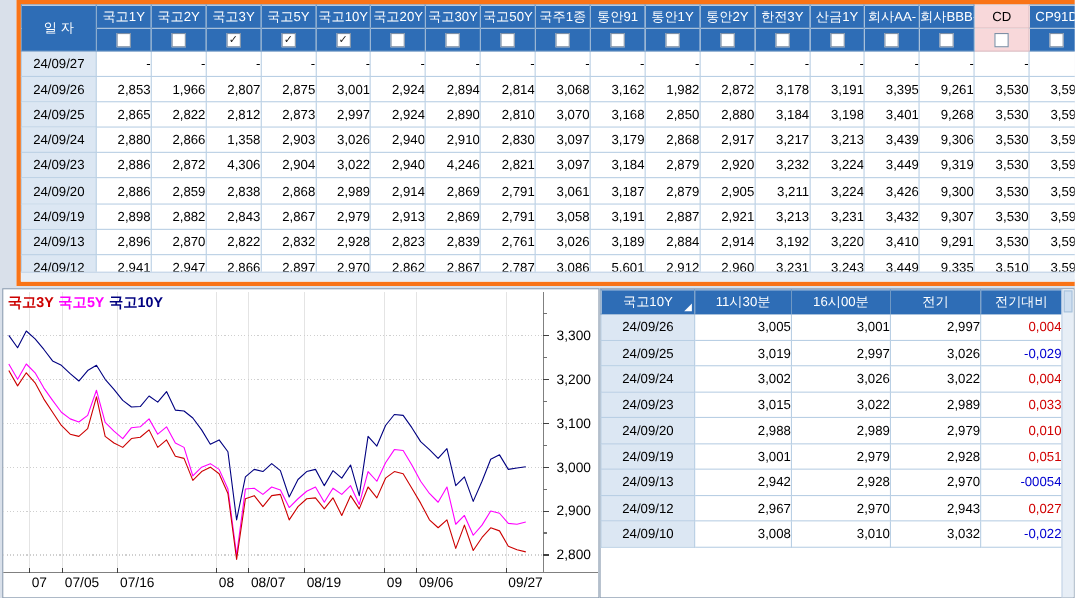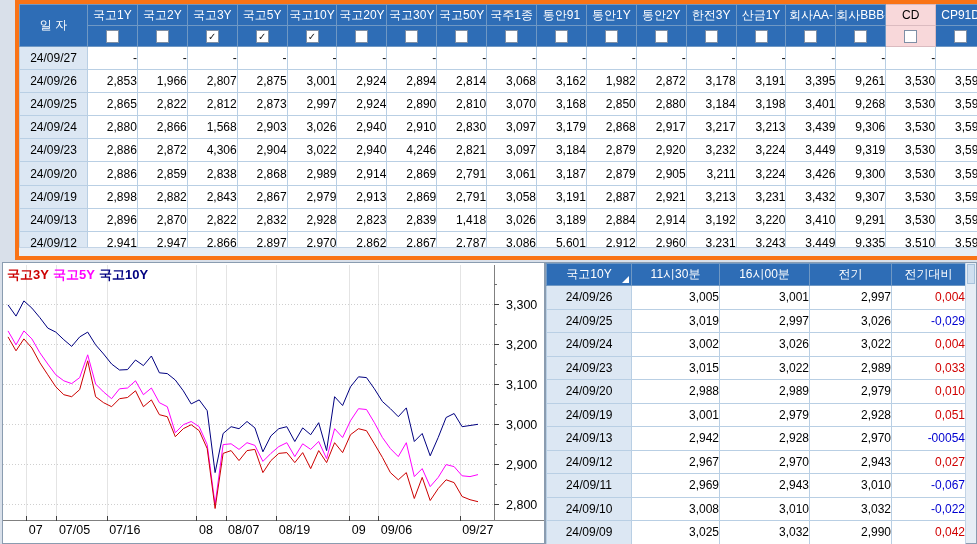--- a/index.html
+++ b/index.html
@@ -168,21 +168,21 @@
             <td class="val">3,198</td>
             <td class="val">3,401</td>
             <td class="val">9,268</td>
             <td class="val">3,530</td>
             <td class="val">3,590</td>
           </tr>
           <tr>
             <td class="date">24/09/24</td>
             <td class="val">2,880</td>
             <td class="val">2,866</td>
-            <td class="val">1,568</td>
+            <td class="val">1,358</td>
             <td class="val">2,903</td>
             <td class="val">3,026</td>
             <td class="val">2,940</td>
             <td class="val">2,910</td>
             <td class="val">2,830</td>
             <td class="val">3,097</td>
             <td class="val">3,179</td>
             <td class="val">2,868</td>
             <td class="val">2,917</td>
             <td class="val">3,217</td>
@@ -257,21 +257,21 @@
           </tr>
           <tr>
             <td class="date">24/09/13</td>
             <td class="val">2,896</td>
             <td class="val">2,870</td>
             <td class="val">2,822</td>
             <td class="val">2,832</td>
             <td class="val">2,928</td>
             <td class="val">2,823</td>
             <td class="val">2,839</td>
-            <td class="val">1,418</td>
+            <td class="val">2,761</td>
             <td class="val">3,026</td>
             <td class="val">3,189</td>
             <td class="val">2,884</td>
             <td class="val">2,914</td>
             <td class="val">3,192</td>
             <td class="val">3,220</td>
             <td class="val">3,410</td>
             <td class="val">9,291</td>
             <td class="val">3,530</td>
             <td class="val">3,590</td>
@@ -438,39 +438,25 @@
             <td class="val chg down">-00054</td>
           </tr>
           <tr>
             <td class="date">24/09/12</td>
             <td class="val">2,967</td>
             <td class="val">2,970</td>
             <td class="val">2,943</td>
             <td class="val chg up">0,027</td>
           </tr>
           <tr>
-            <td class="date">24/09/11</td>
-            <td class="val">2,969</td>
-            <td class="val">2,943</td>
-            <td class="val">3,010</td>
-            <td class="val chg down">-0,067</td>
-          </tr>
-          <tr>
             <td class="date">24/09/10</td>
             <td class="val">3,008</td>
             <td class="val">3,010</td>
             <td class="val">3,032</td>
             <td class="val chg down">-0,022</td>
-          </tr>
-          <tr>
-            <td class="date">24/09/09</td>
-            <td class="val">3,025</td>
-            <td class="val">3,032</td>
-            <td class="val">2,990</td>
-            <td class="val chg up">0,042</td>
           </tr>
         </tbody>
     </table>
     <div id="right-vscroll">
       <div class="thumb"></div>
     </div>
   </div>
 
 </div>
 

